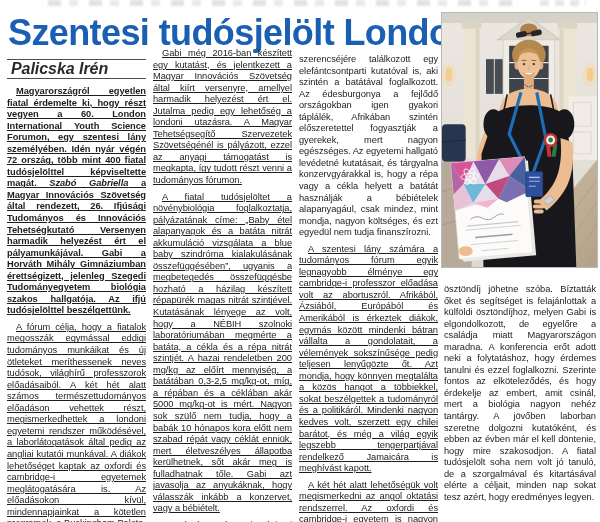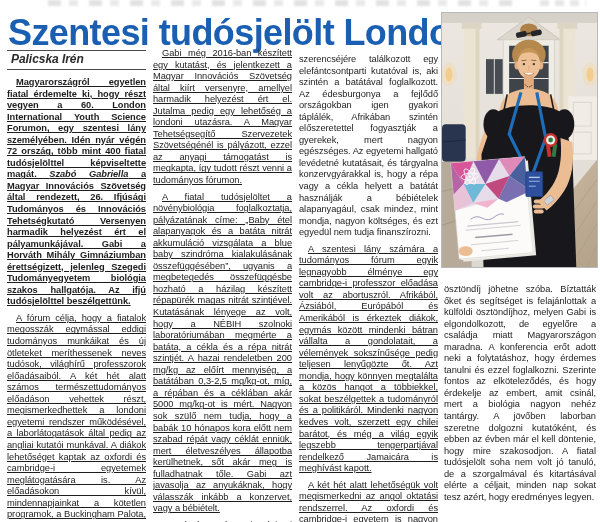--- a/index.html
+++ b/index.html
@@ -26,22 +26,22 @@
     text-align:center;
     font-size:36px;line-height:34px;font-weight:bold;
     letter-spacing:-0.6px;
     color:#1a5fb2;
     white-space:nowrap;
   }
   .byline{
     border-top:1px solid #4d4d4d;
     border-bottom:1px solid #4d4d4d;
     padding:2px 0 3px 4px;
-    margin:3px 0 7px 0;
-    font-style:italic;font-weight:bold;font-size:12px;line-height:13px;color:#2a2a2a;
+    margin:12px 0 7px 0;
+    font-style:italic;font-weight:bold;font-size:16px;line-height:13px;color:#2a2a2a;
   }
   .col{
     position:absolute;width:139px;
     font-size:9.3px;line-height:11.55px;
     text-align:justify;text-justify:inter-word;
     overflow:hidden;
     letter-spacing:-0.05px;
   }
   .col p{margin:0;}
   .col p.indent{text-indent:9px;text-decoration:underline;}

